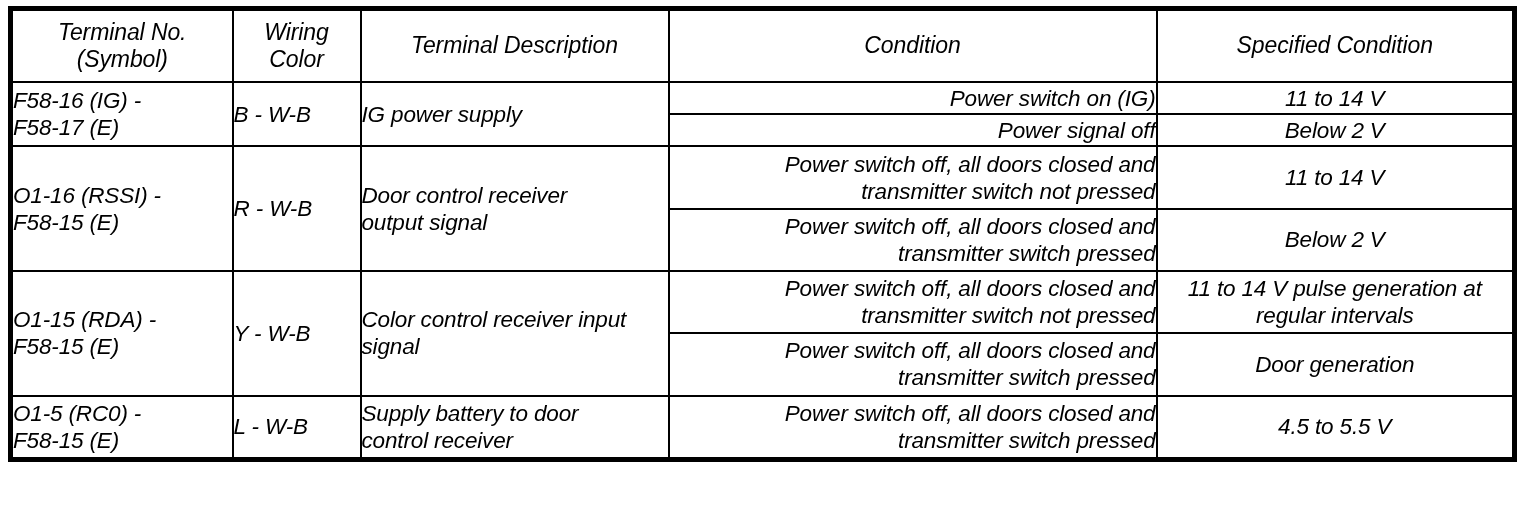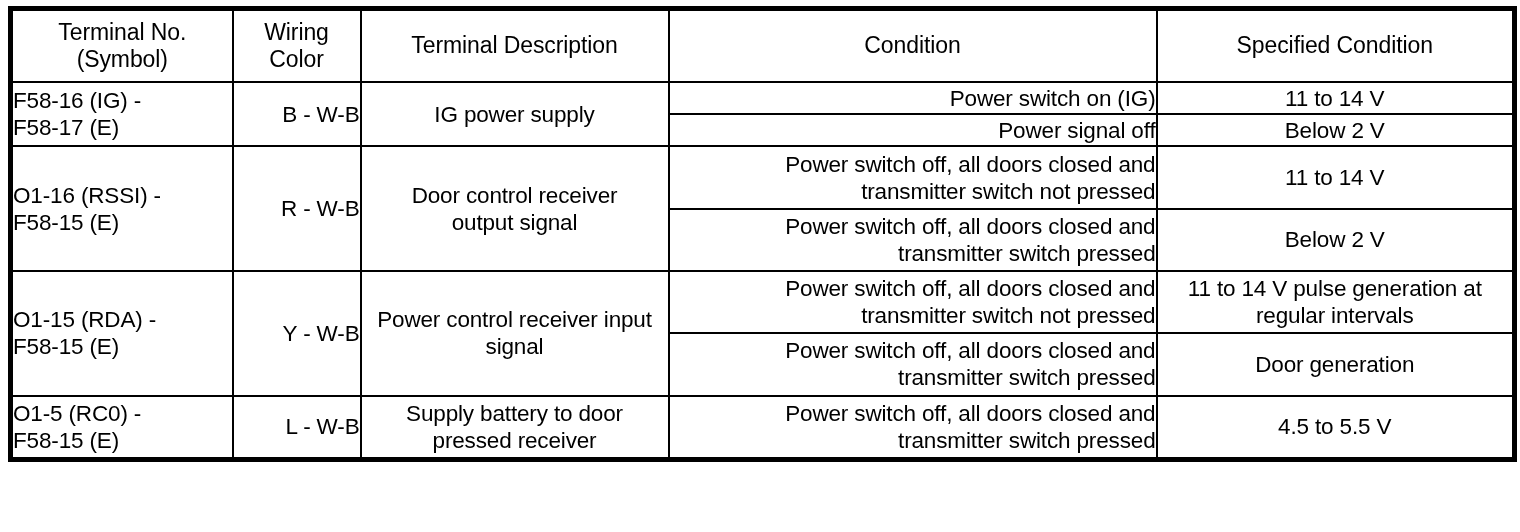--- a/index.html
+++ b/index.html
@@ -20,20 +20,21 @@
     position: absolute;
     left: 8px;
     top: 6px;
     width: 1504px;
     height: 456px;
     box-sizing: border-box;
     border: 5px solid #000000;
     border-collapse: collapse;
     table-layout: fixed;
     background: #ffffff;
+    font-style: italic;
   }
 
   #terminal-table col.c-terminal { width: 222px; }
   #terminal-table col.c-wiring   { width: 128px; }
   #terminal-table col.c-desc     { width: 308px; }
   #terminal-table col.c-cond     { width: 488px; }
   #terminal-table col.c-spec     { width: 358px; }
 
   #terminal-table td,
   #terminal-table th {
@@ -60,25 +61,25 @@
     font-size: 22.5px;
     line-height: 1.2;
     letter-spacing: -0.15px;
   }
 
   td.cell-terminal {
     text-align: left;
     padding: 0 8px 0 9px;
   }
   td.cell-wiring {
-    text-align: right;
+    text-align: left;
     padding: 0 4px;
   }
   td.cell-desc {
-    text-align: center;
+    text-align: left;
     padding: 0 6px 0 10px;
   }
   td.cell-cond {
     text-align: right;
     padding: 0 6px 0 10px;
     margin-left: 25px;
   }
   td.cell-spec {
     text-align: center;
     padding: 0 6px 0 10px;
@@ -138,36 +139,36 @@
       </tr>
       <tr>
         <td class="cell-cond twoline">Power switch off, all doors closed and
 transmitter switch pressed</td>
         <td class="cell-spec twoline">Below 2 V</td>
       </tr>
       <tr class="group-start">
         <td class="cell-terminal twoline" rowspan="2">O1-15 (RDA) -
 F58-15 (E)</td>
         <td class="cell-wiring" rowspan="2">Y - W-B</td>
-        <td class="cell-desc twoline" rowspan="2">Power control receiver input
+        <td class="cell-desc twoline" rowspan="2">Color control receiver input
 signal</td>
         <td class="cell-cond twoline">Power switch off, all doors closed and
 transmitter switch not pressed</td>
         <td class="cell-spec twoline">11 to 14 V pulse generation at
 regular intervals</td>
       </tr>
       <tr>
         <td class="cell-cond twoline">Power switch off, all doors closed and
 transmitter switch pressed</td>
         <td class="cell-spec twoline">Door generation</td>
       </tr>
       <tr class="group-start">
         <td class="cell-terminal twoline" rowspan="1">O1-5 (RC0) -
 F58-15 (E)</td>
         <td class="cell-wiring" rowspan="1">L - W-B</td>
         <td class="cell-desc twoline" rowspan="1">Supply battery to door
-pressed receiver</td>
+control receiver</td>
         <td class="cell-cond twoline">Power switch off, all doors closed and
 transmitter switch pressed</td>
         <td class="cell-spec twoline">4.5 to 5.5 V</td>
       </tr>
     </tbody>
 </table>
 
 </body></html>

